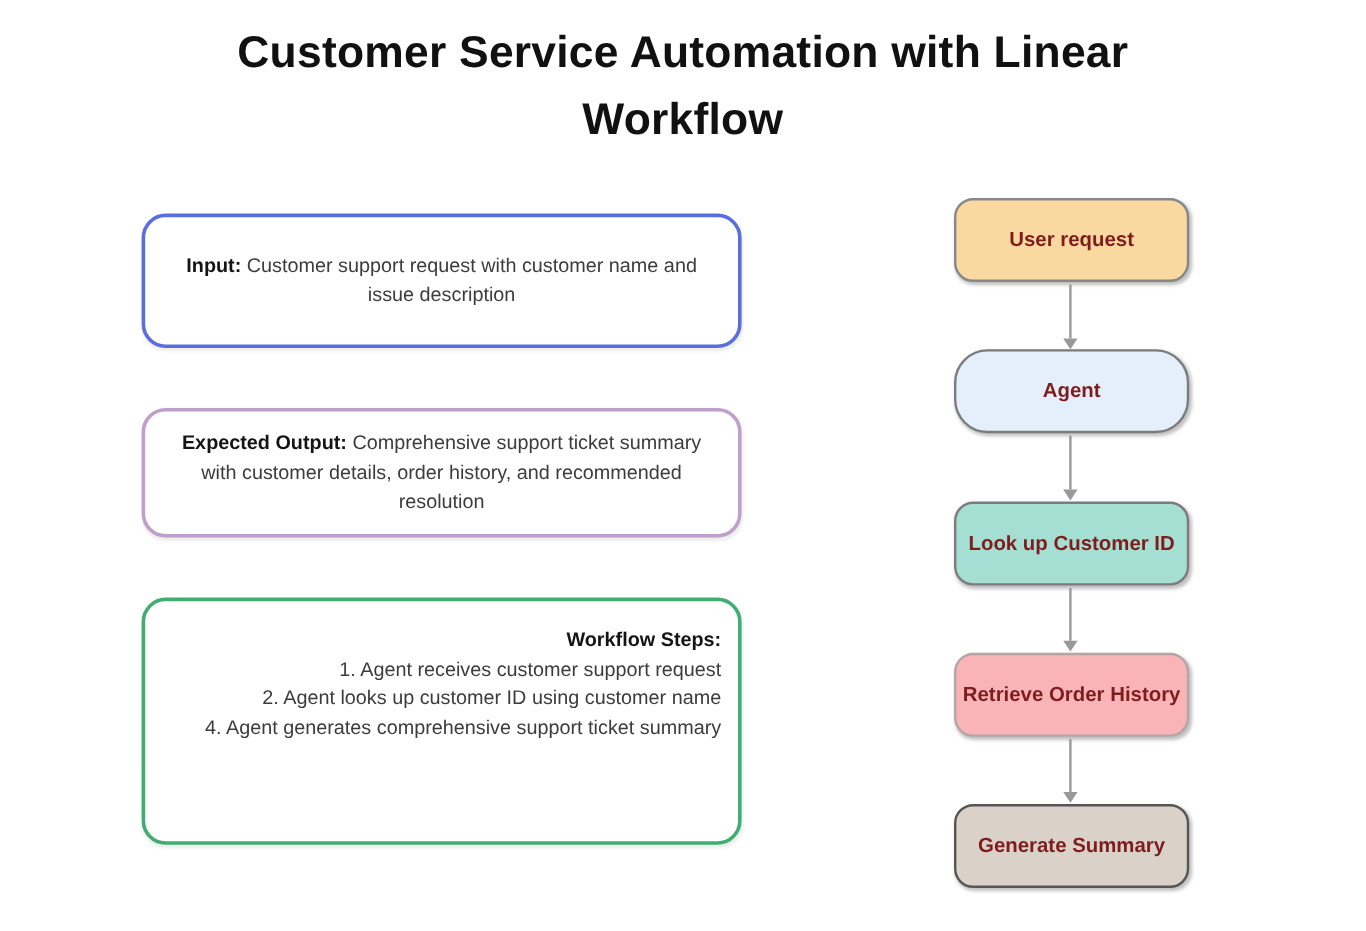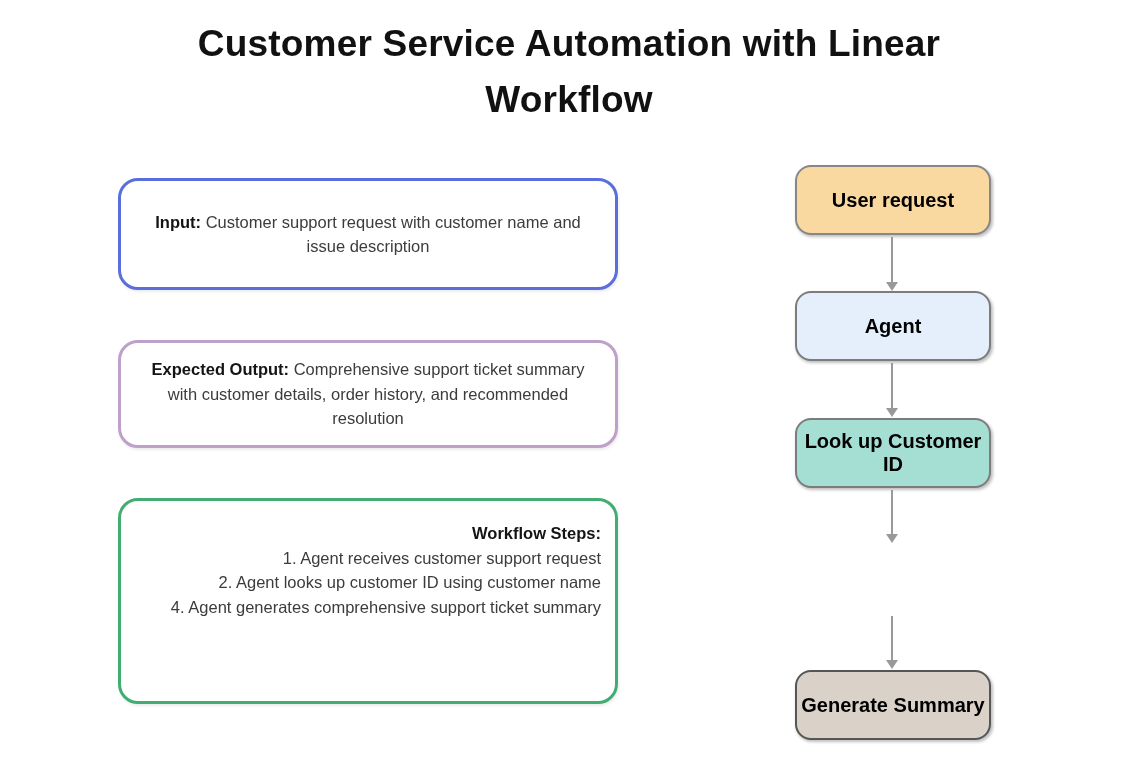--- a/index.html
+++ b/index.html
@@ -66,27 +66,27 @@
     left: 795px;
     width: 196px;
     height: 70px;
     box-sizing: border-box;
     border: 2px solid #0c4a6e;
     border-radius: 16px;
     display: flex;
     align-items: center;
     justify-content: center;
     text-align: center;
-    font-size: 20px;
+    font-size: 17px;
     font-weight: bold;
-    color: #000000;
+    color: #7f1d1d;
     box-shadow: 1.5px 2px 3px rgba(0,0,0,0.25);
   }
   .node1 { top: 165px; }
-  .node2 { top: 291px; }
+  .node2 { top: 291px; border-radius: 28px; }
   .node3 { top: 418px; }
   .node4 { top: 544px; }
   .node5 { top: 670px; }
   .arrow {
     position: absolute;
     left: 891px;
     width: 2px;
     background: var(--arrow, #999);
   }
   .arrow::after {
@@ -141,19 +141,22 @@
   <div class="node node2" style="background: rgb(229, 239, 252); border-color: rgb(124, 124, 124);">
     <span>Agent</span>
   </div>
   <div class="arrow arrow2"></div>
 
   <div class="node node3" style="background: rgb(165, 223, 211); border-color: rgb(124, 124, 124);">
     <span>Look up Customer ID</span>
   </div>
   <div class="arrow arrow3"></div>
 
+  <div class="node node4" style="background: rgb(249, 180, 184); border-color: rgb(181, 165, 165);">
+    <span>Retrieve Order History</span>
+  </div>
   <div class="arrow arrow4"></div>
 
   <div class="node node5" style="background: rgb(218, 209, 201); border-color: rgb(86, 86, 86);">
     <span>Generate Summary</span>
   </div>
 
 </div>
 
 </body></html>

